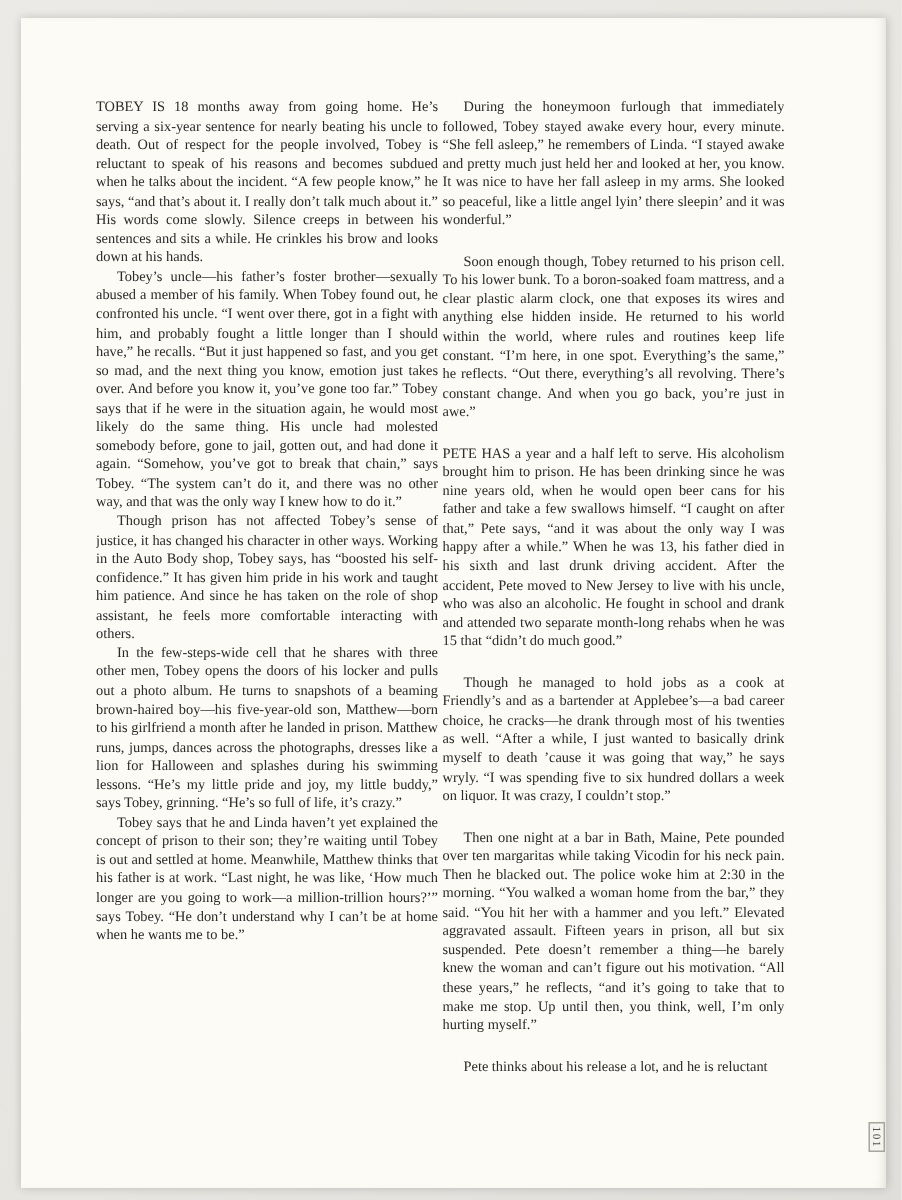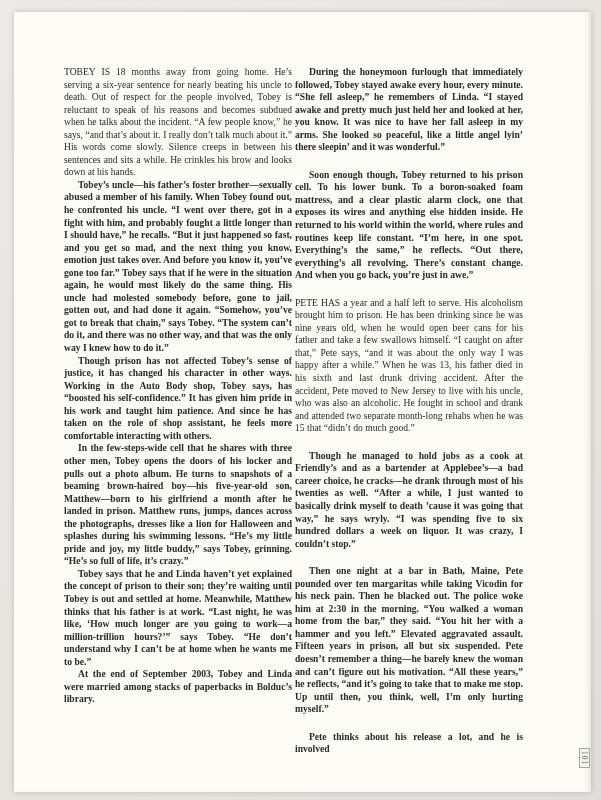--- a/index.html
+++ b/index.html
@@ -41,21 +41,21 @@
     overflow: hidden;
     color: #2b2a28;
     font-size: 9.6px;
     line-height: 12.55px;
     text-align: justify;
     hyphens: none;
   }
   .col p {
     margin: 0;
   }
-  .col p.body { text-indent: 14px; font-weight: bold; }
+  .col p.body { text-indent: 14px; }
   .col p.lead { text-indent: 0; }
   .col p.gap  { margin-top: 15px; }
   .pagenum {
     position: absolute;
     right: 1px;
     bottom: 24px;
     writing-mode: vertical-rl;
     transform: rotate(0deg);
     font-size: 7.5px;
     letter-spacing: 1px;
@@ -71,26 +71,25 @@
 
 <div class="scan">
   <div class="page">
     <div class="columns">
       <div class="col">
           <p class="lead">TOBEY IS 18 months away from going home. He’s serving a six-year sentence for nearly beating his uncle to death. Out of respect for the people involved, Tobey is reluctant to speak of his reasons and becomes subdued when he talks about the incident. “A few people know,” he says, “and that’s about it. I really don’t talk much about it.” His words come slowly. Silence creeps in between his sentences and sits a while. He crinkles his brow and looks down at his hands.</p>
           <p class="body">Tobey’s uncle—his father’s foster brother—sexually abused a member of his family. When Tobey found out, he confronted his uncle. “I went over there, got in a fight with him, and probably fought a little longer than I should have,” he recalls. “But it just happened so fast, and you get so mad, and the next thing you know, emotion just takes over. And before you know it, you’ve gone too far.” Tobey says that if he were in the situation again, he would most likely do the same thing. His uncle had molested somebody before, gone to jail, gotten out, and had done it again. “Somehow, you’ve got to break that chain,” says Tobey. “The system can’t do it, and there was no other way, and that was the only way I knew how to do it.”</p>
           <p class="body">Though prison has not affected Tobey’s sense of justice, it has changed his character in other ways. Working in the Auto Body shop, Tobey says, has “boosted his self-confidence.” It has given him pride in his work and taught him patience. And since he has taken on the role of shop assistant, he feels more comfortable interacting with others.</p>
           <p class="body">In the few-steps-wide cell that he shares with three other men, Tobey opens the doors of his locker and pulls out a photo album. He turns to snapshots of a beaming brown-haired boy—his five-year-old son, Matthew—born to his girlfriend a month after he landed in prison. Matthew runs, jumps, dances across the photographs, dresses like a lion for Halloween and splashes during his swimming lessons. “He’s my little pride and joy, my little buddy,” says Tobey, grinning. “He’s so full of life, it’s crazy.”</p>
           <p class="body">Tobey says that he and Linda haven’t yet explained the concept of prison to their son; they’re waiting until Tobey is out and settled at home. Meanwhile, Matthew thinks that his father is at work. “Last night, he was like, ‘How much longer are you going to work—a million-trillion hours?’” says Tobey. “He don’t understand why I can’t be at home when he wants me to be.”</p>
-          <p class="body">At the end of September 2003, Tobey and Linda were married among stacks of paperbacks in Bolduc’s library.</p>
         </div>
       <div class="col">
           <p class="body">During the honeymoon furlough that immediately followed, Tobey stayed awake every hour, every minute. “She fell asleep,” he remembers of Linda. “I stayed awake and pretty much just held her and looked at her, you know. It was nice to have her fall asleep in my arms. She looked so peaceful, like a little angel lyin’ there sleepin’ and it was wonderful.”</p>
           <p class="body gap">Soon enough though, Tobey returned to his prison cell. To his lower bunk. To a boron-soaked foam mattress, and a clear plastic alarm clock, one that exposes its wires and anything else hidden inside. He returned to his world within the world, where rules and routines keep life constant. “I’m here, in one spot. Everything’s the same,” he reflects. “Out there, everything’s all revolving. There’s constant change. And when you go back, you’re just in awe.”</p>
           <p class="lead gap">PETE HAS a year and a half left to serve. His alcoholism brought him to prison. He has been drinking since he was nine years old, when he would open beer cans for his father and take a few swallows himself. “I caught on after that,” Pete says, “and it was about the only way I was happy after a while.” When he was 13, his father died in his sixth and last drunk driving accident. After the accident, Pete moved to New Jersey to live with his uncle, who was also an alcoholic. He fought in school and drank and attended two separate month-long rehabs when he was 15 that “didn’t do much good.”</p>
           <p class="body gap">Though he managed to hold jobs as a cook at Friendly’s and as a bartender at Applebee’s—a bad career choice, he cracks—he drank through most of his twenties as well. “After a while, I just wanted to basically drink myself to death ’cause it was going that way,” he says wryly. “I was spending five to six hundred dollars a week on liquor. It was crazy, I couldn’t stop.”</p>
           <p class="body gap">Then one night at a bar in Bath, Maine, Pete pounded over ten margaritas while taking Vicodin for his neck pain. Then he blacked out. The police woke him at 2:30 in the morning. “You walked a woman home from the bar,” they said. “You hit her with a hammer and you left.” Elevated aggravated assault. Fifteen years in prison, all but six suspended. Pete doesn’t remember a thing—he barely knew the woman and can’t figure out his motivation. “All these years,” he reflects, “and it’s going to take that to make me stop. Up until then, you think, well, I’m only hurting myself.”</p>
-          <p class="body gap">Pete thinks about his release a lot, and he is involved</p>
+          <p class="body gap">Pete thinks about his release a lot, and he is reluctant</p>
         </div>
     </div>
     <div class="pagenum">101</div>
   </div>
 </div>
 
 </body></html>

